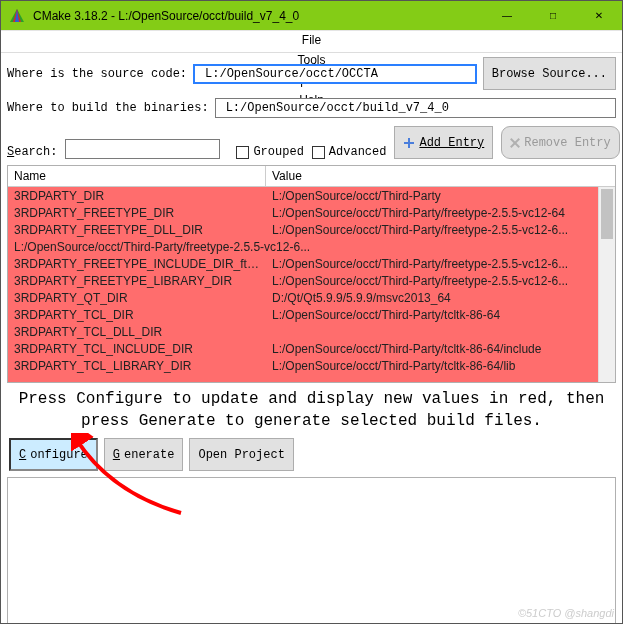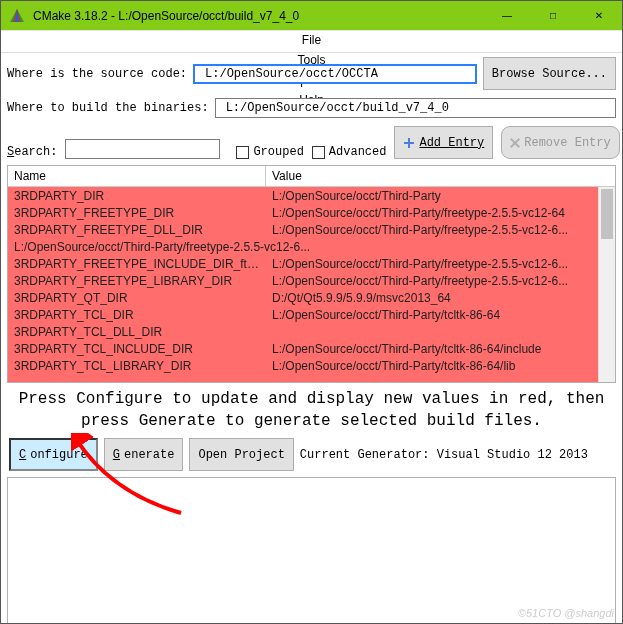--- a/index.html
+++ b/index.html
@@ -283,21 +283,20 @@
     </div>
   </div>
 </div>
 
 <div class="hint">Press Configure to update and display new values in red, then press Generate to generate selected build files.</div>
 
 <div class="gen-row">
   <button class="btn pressed"><span style="text-decoration: underline">C</span>onfigure</button>
   <button class="btn"><span style="text-decoration: underline">G</span>enerate</button>
   <button class="btn">Open Project</button>
-  <span>Current Generator: Visual Studio 12 2013</span>
 </div>
 
 <div class="output-box"></div>
 
 <svg class="arrow" viewBox="0 0 120 90">
   <defs>
     <marker id="ah" markerWidth="12" markerHeight="12" refX="2" refY="4" orient="auto">
       <polygon points="0,0 10,4 0,8" fill="#ff0000"></polygon>
     </marker>
   </defs>

